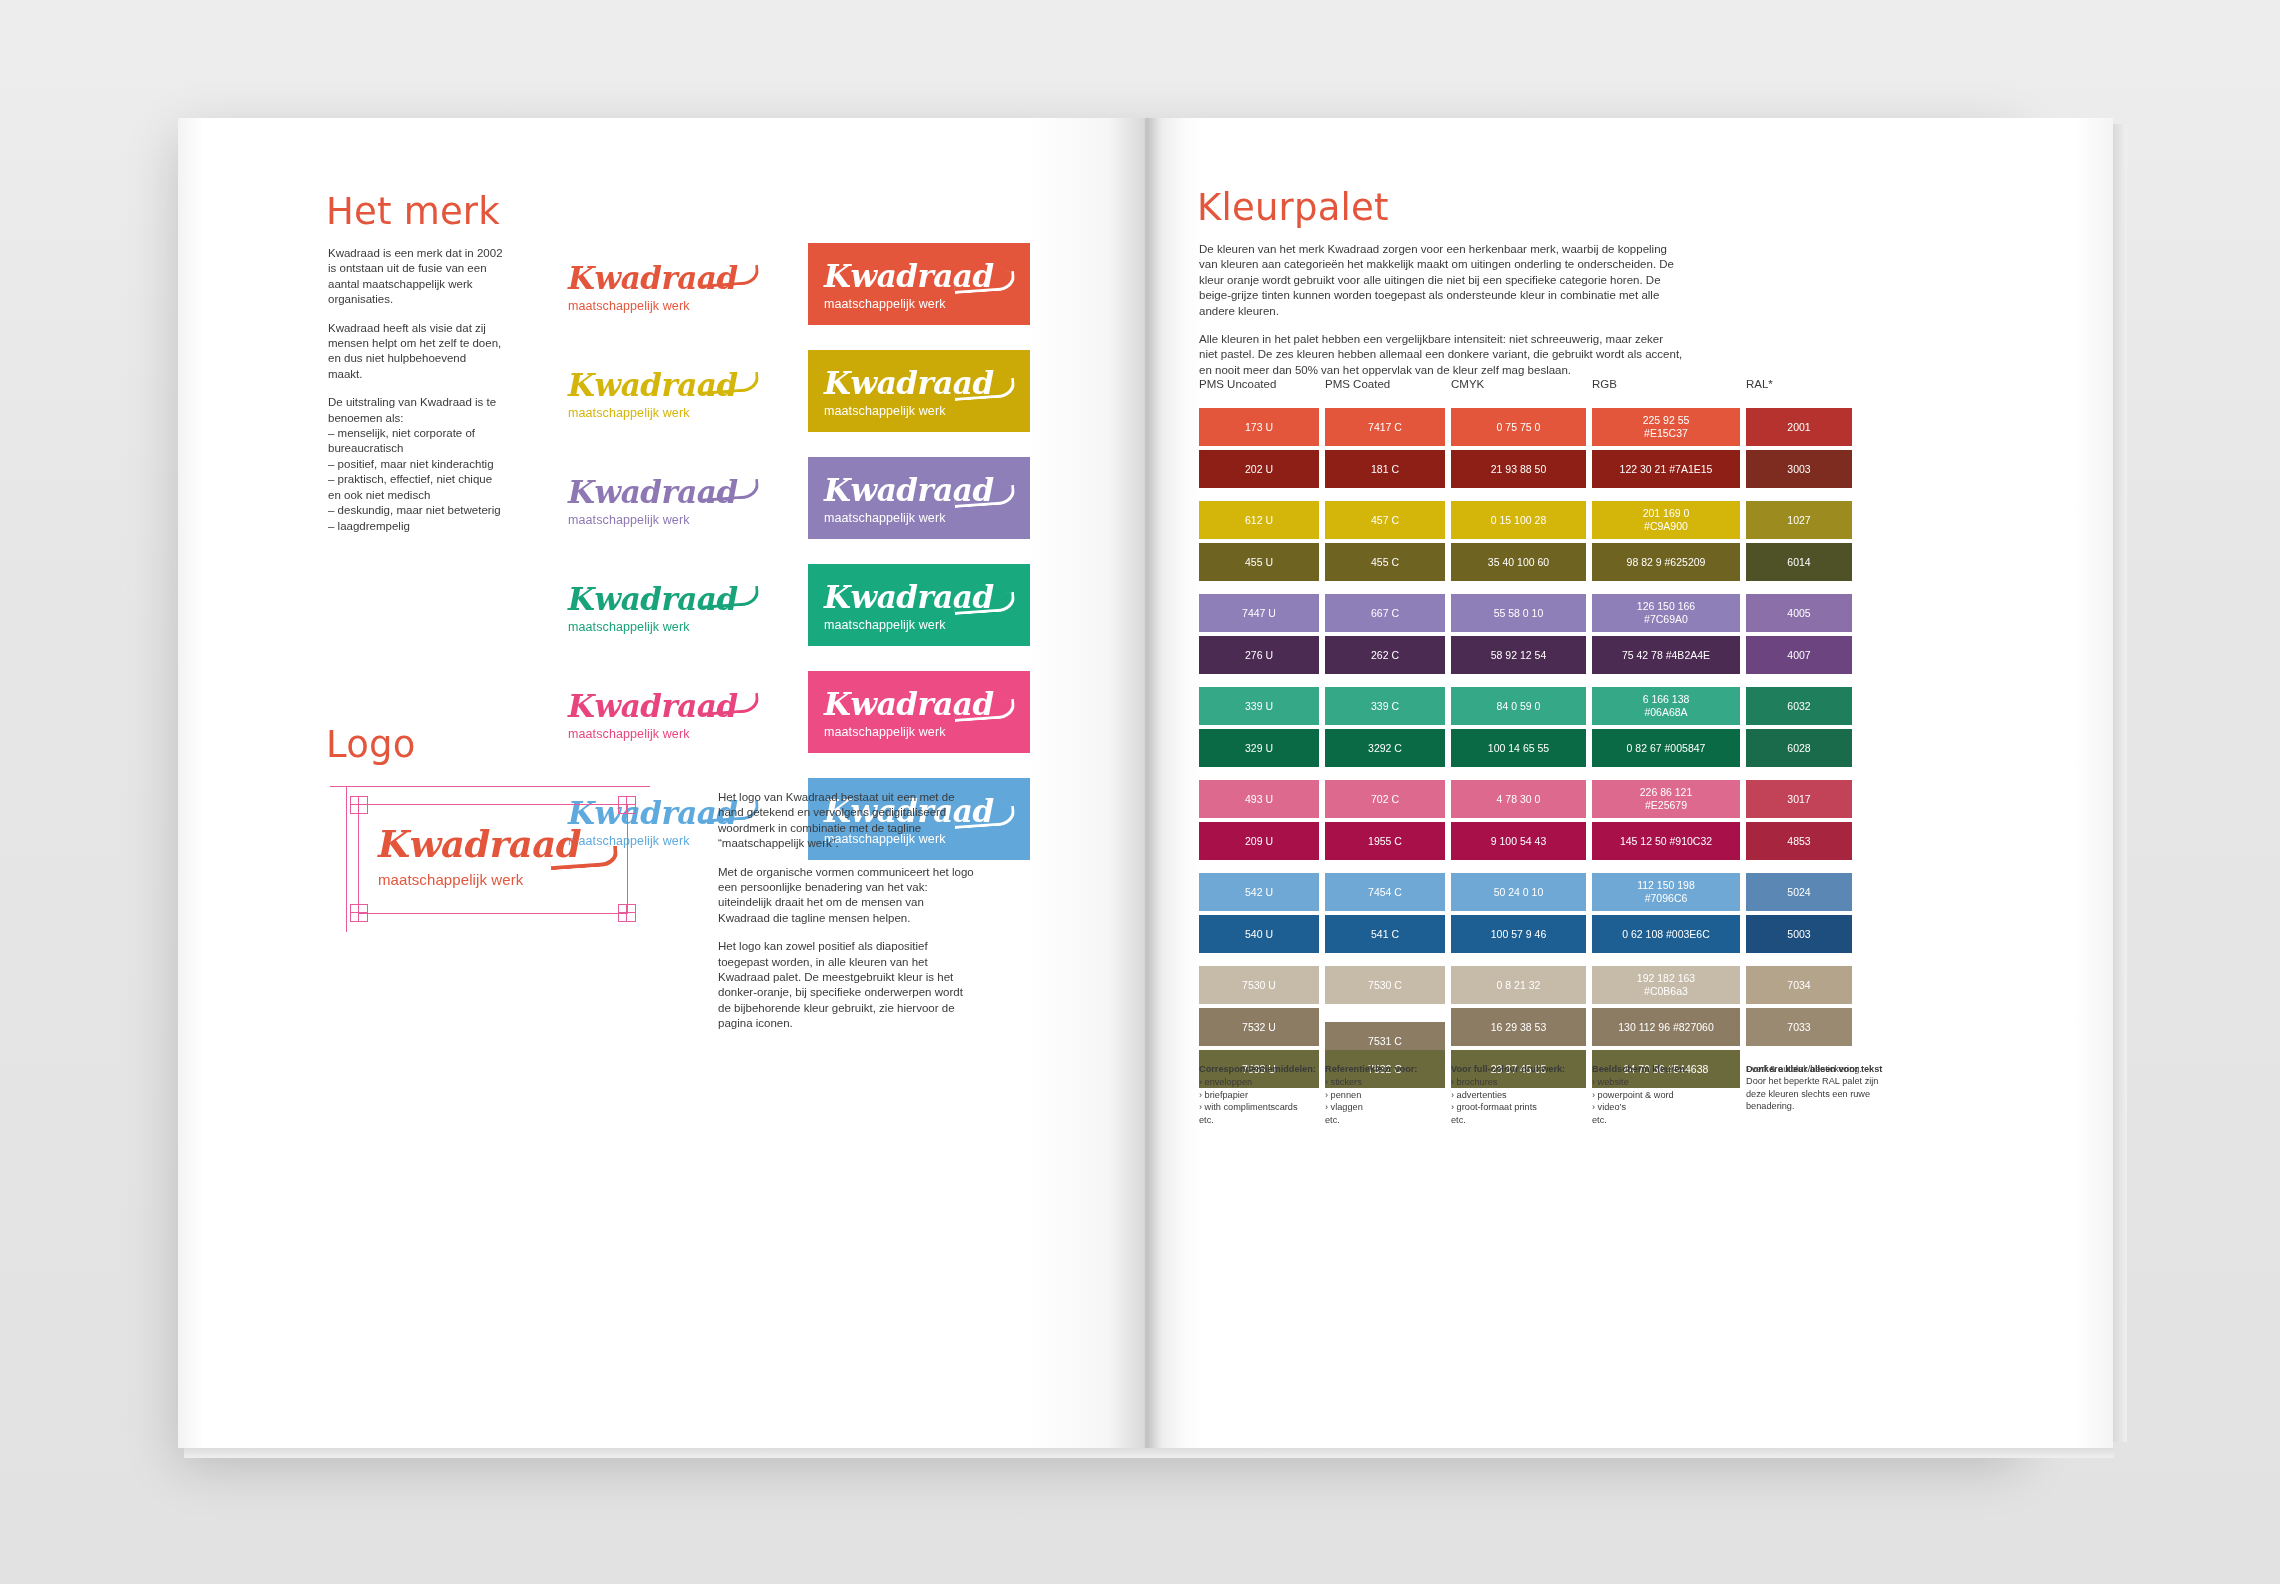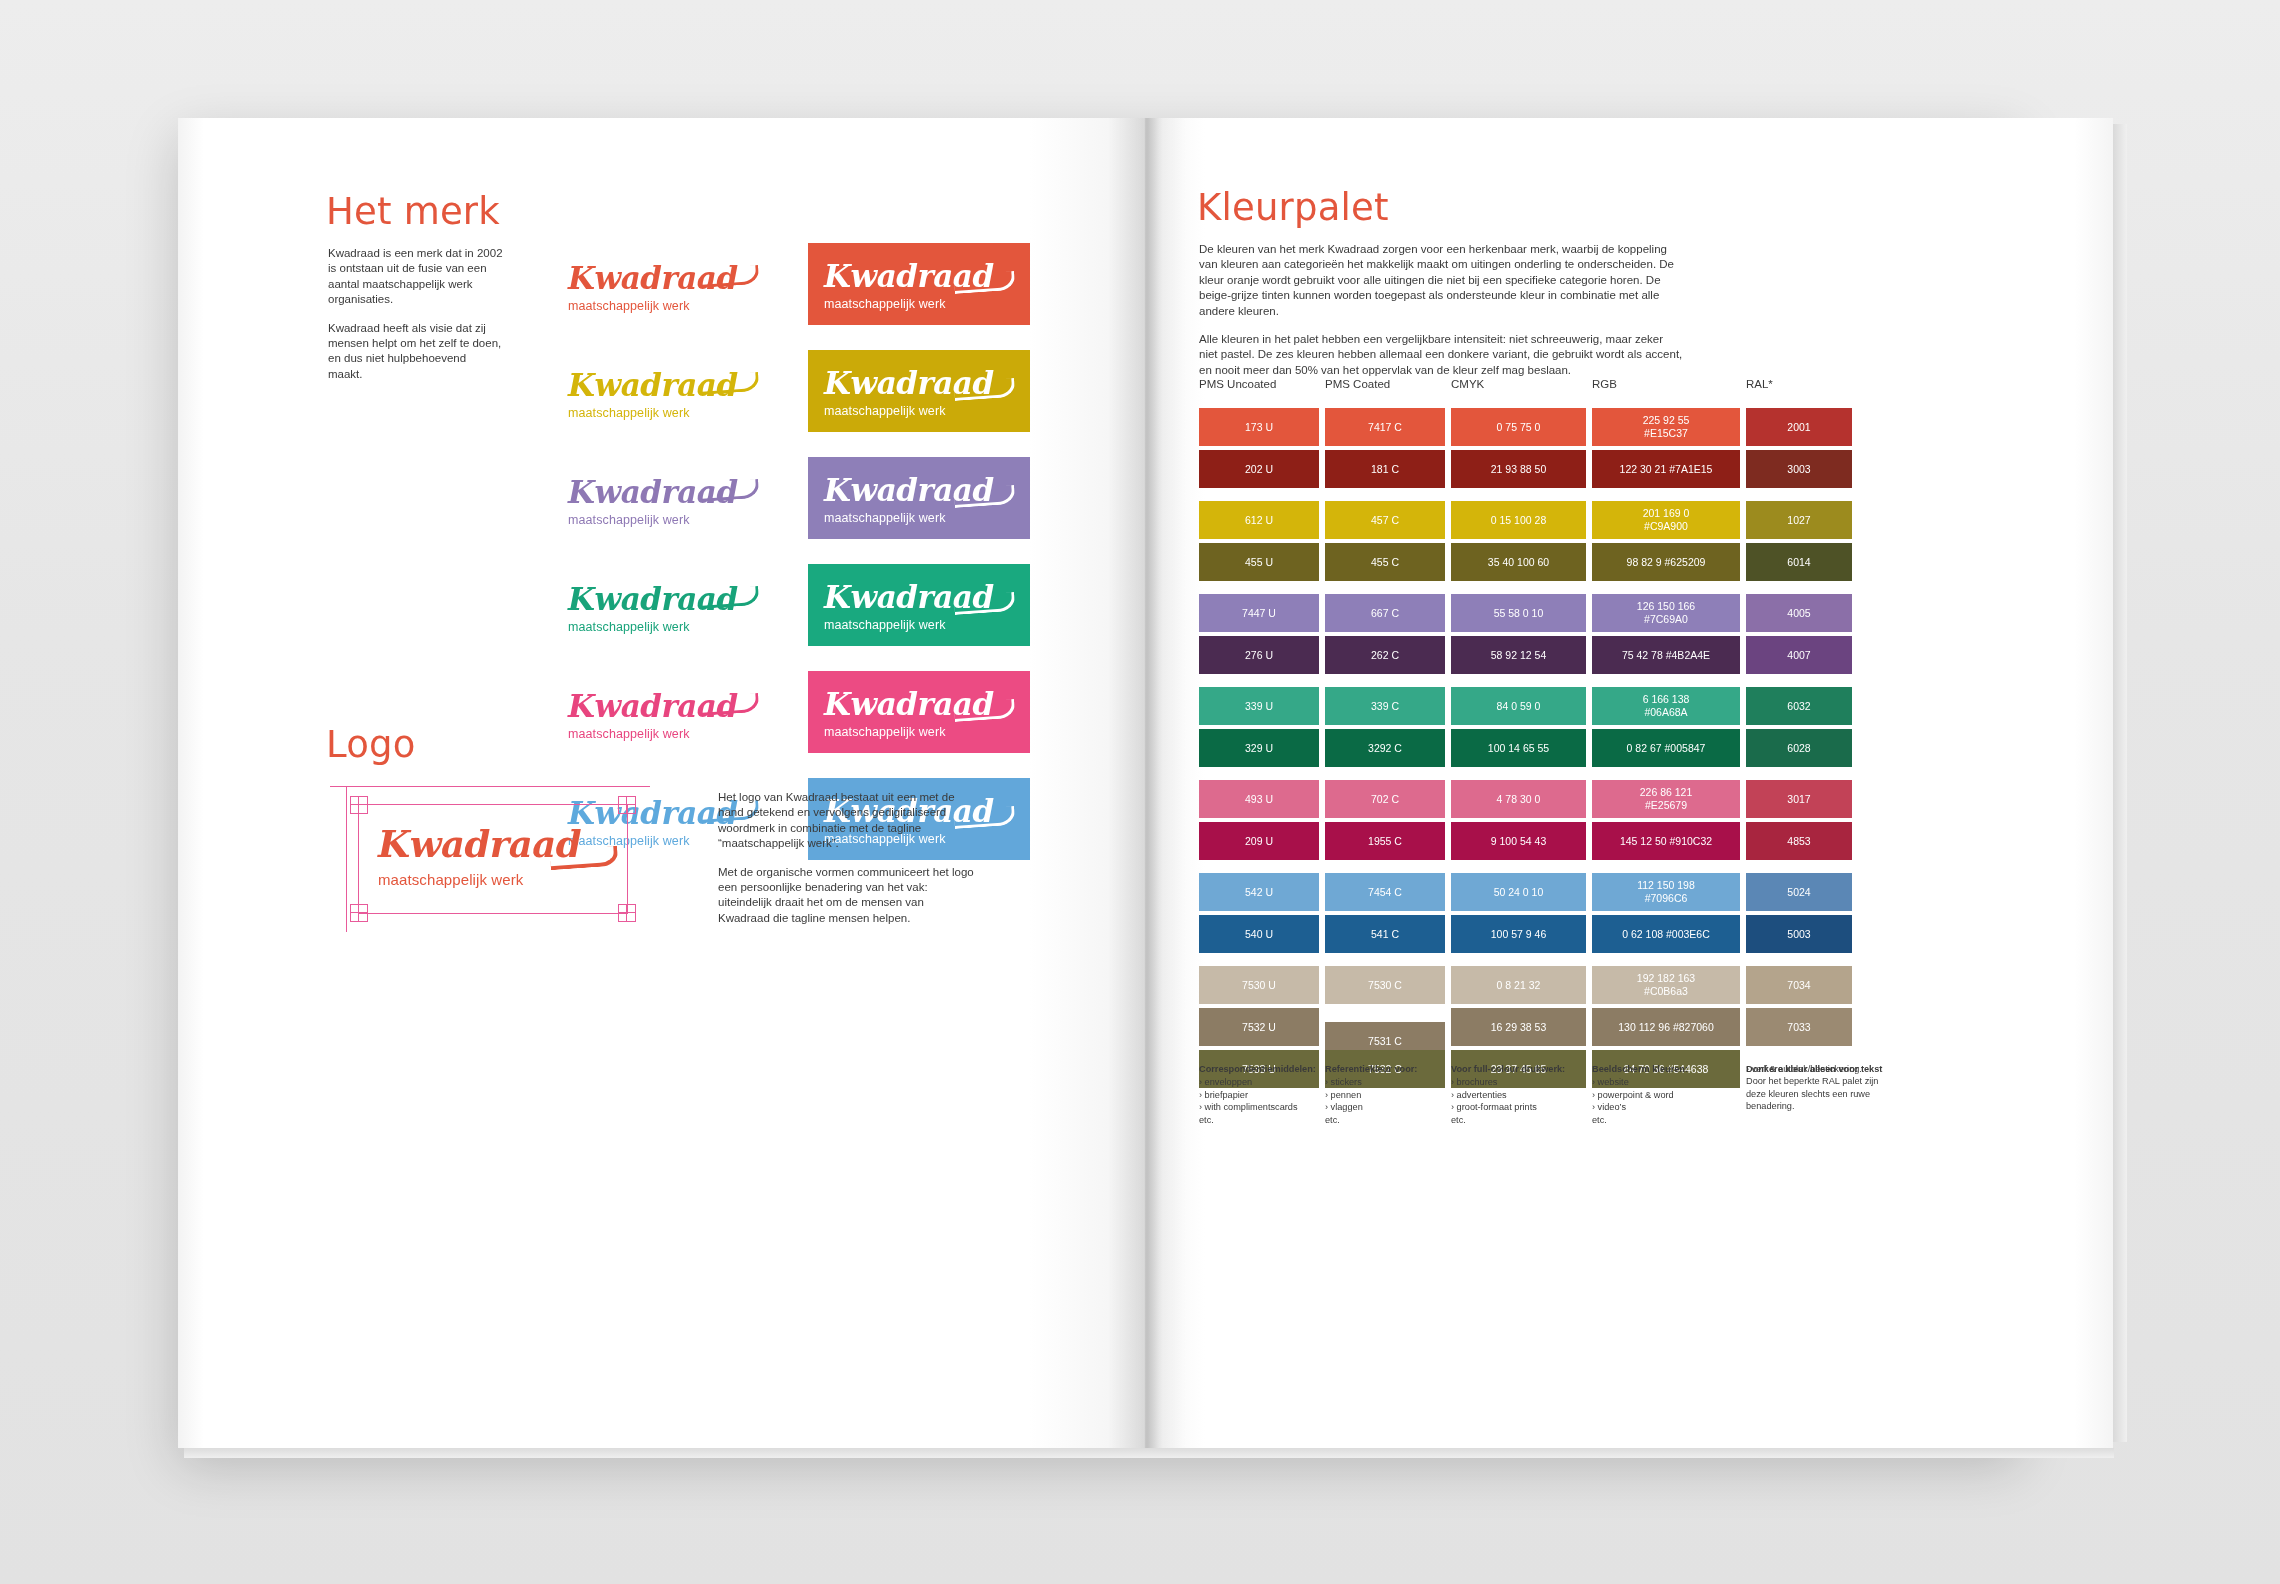--- a/index.html
+++ b/index.html
@@ -152,20 +152,26 @@
 
 <div class="spread">
 
   <div class="page page-left">
 
     <h1 class="sec" id="het-merk-title">Het merk</h1>
 
     <div class="body-text" id="merk-copy">
       <p>Kwadraad is een merk dat in 2002 is ontstaan uit de fusie van een aantal maatschappelijk werk organisaties.</p>
       <p>Kwadraad heeft als visie dat zij mensen helpt om het zelf te doen, en dus niet hulpbehoevend maakt.</p>
+      <p style="white-space:pre-line">De uitstraling van Kwadraad is te benoemen als:
+– menselijk, niet corporate of bureaucratisch
+– positief, maar niet kinderachtig
+– praktisch, effectief, niet chique en ook niet medisch
+– deskundig, maar niet betweterig
+– laagdrempelig</p>
     </div>
 
     <div class="logo-grid">
 
       <div class="logo-row">
         <div class="wordmark" style="color:#e3563c">
           <div class="wm-inner">
             <div class="wm-text">Kwadraad</div>
             <div class="wm-tag">maatschappelijk werk</div>
           </div>
@@ -279,20 +285,21 @@
       <div style="position:absolute;left:48px;top:40px;color:#e3563c">
         <div class="wm-text" style="font-size:37px">Kwadraad</div>
         <div class="wm-tag" style="font-size:15px;margin-top:8px">maatschappelijk werk</div>
         <span class="wm-swoosh" style="left:172px;top:22px;width:64px;border-width:4px"></span>
       </div>
     </div>
 
     <div class="body-text" id="logo-copy">
       <p>Het logo van Kwadraad bestaat uit een met de hand getekend en vervolgens gedigitaliseerd woordmerk in combinatie met de tagline “maatschappelijk werk”.</p>
       <p>Met de organische vormen communiceert het logo een persoonlijke benadering van het vak: uiteindelijk draait het om de mensen van Kwadraad die tagline mensen helpen.</p>
+      <p>Het logo kan zowel positief als diapositief toegepast worden, in alle kleuren van het Kwadraad palet. De meestgebruikt kleur is het donker-oranje, bij specifieke onderwerpen wordt de bijbehorende kleur gebruikt, zie hiervoor de pagina iconen.</p>
     </div>
   </div>
 
   <div class="page page-right">
 
     <h1 class="sec" id="kleurpalet-title">Kleurpalet</h1>
 
     <div class="body-text" id="kleur-intro">
       <p>De kleuren van het merk Kwadraad zorgen voor een herkenbaar merk, waarbij de koppeling van kleuren aan categorieën het makkelijk maakt om uitingen onderling te onderscheiden. De kleur oranje wordt gebruikt voor alle uitingen die niet bij een specifieke categorie horen. De beige-grijze tinten kunnen worden toegepast als ondersteunde kleur in combinatie met alle andere kleuren.</p>
       <p>Alle kleuren in het palet hebben een vergelijkbare intensiteit: niet schreeuwerig, maar zeker niet pastel. De zes kleuren hebben allemaal een donkere variant, die gebruikt wordt als accent, en nooit meer dan 50% van het oppervlak van de kleur zelf mag beslaan.</p>

